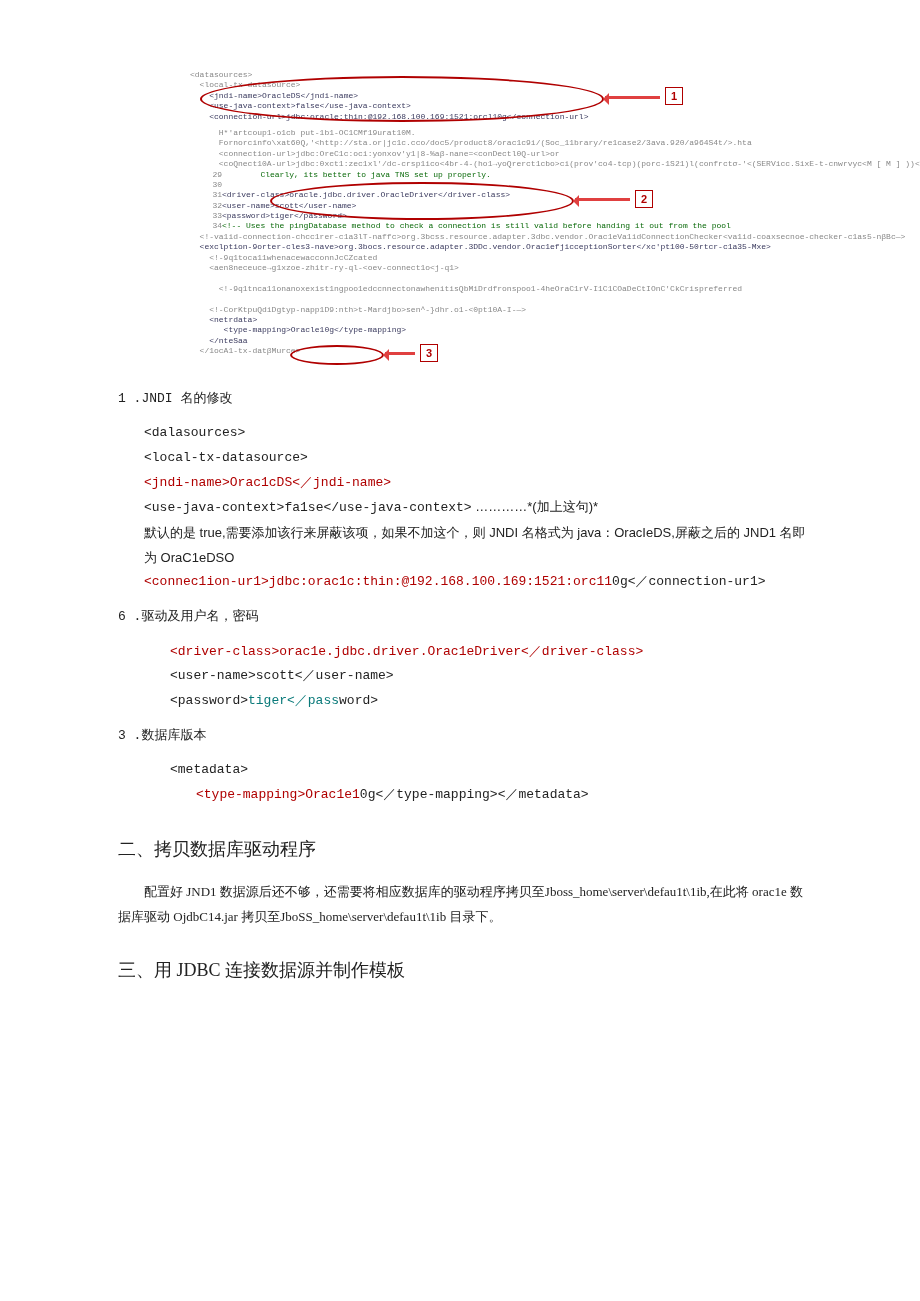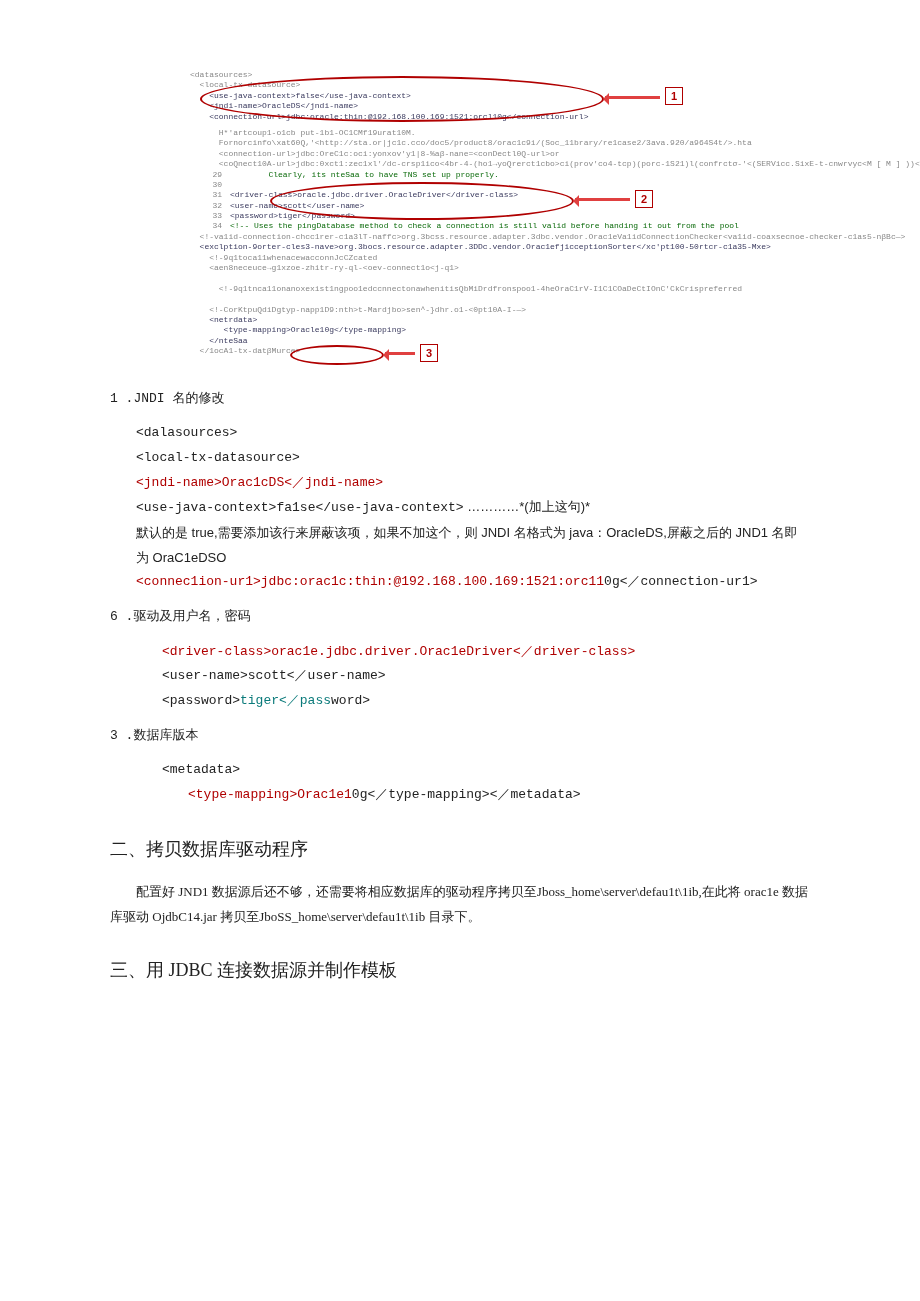--- a/index.html
+++ b/index.html
@@ -16,21 +16,21 @@
     margin: 0 0 30px 80px;
     font-family: "Courier New", monospace;
     font-size: 8px;
     line-height: 1.3;
     position: relative;
   }
   .ss-line { white-space: pre; }
   .tag-grey { color: #888; }
   .tag-dark { color: #3a3a5e; }
   .tag-green{ color: #0a6a0a; }
-  .lineno { color: #888; display:inline-block; width:32px; text-align:right; margin-right:8px;}
+  .lineno { color: #888; display:inline-block; width:32px; text-align:right; margin-right:0;}
   .ellipse {
     position: absolute;
     border: 2px solid #b00000;
     border-radius: 50%/50%;
   }
   .arrow {
     position: absolute;
     height: 0;
     border-top: 3px solid #e04040;
   }
@@ -43,21 +43,21 @@
   .numbox {
     position: absolute;
     border: 1px solid #b00000;
     width: 16px; height: 16px;
     font: bold 11px Arial;
     color:#b00000;
     text-align:center;
     line-height:16px;
     background:#fff;
   }
-  .body-text { font-size: 13px; line-height: 1.9; }
+  .body-text { font-size: 13px; line-height: 1.9; margin-left: 8px; }
   .indent1 { padding-left: 2em; }
   .indent2 { padding-left: 4em; }
   .indent3 { padding-left: 6em; }
   .mono { font-family: "Courier New", monospace; }
   .red  { color: #b00000; }
   .teal { color: #0a7a7a; }
   .bold { font-weight: normal; font-family: "SimHei","Heiti SC",sans-serif; }
   .h2 {
     font-family: "SimSun", serif;
     font-size: 18px;
@@ -79,30 +79,30 @@
     <div class="ellipse" style="left:80px; top:112px; width:300px; height:34px;"></div>
     <div class="arrow" style="left:385px; top:128px; width:55px;"></div>
     <div class="numbox" style="left:445px; top:120px;">2</div>
 
     <div class="ellipse" style="left:100px; top:275px; width:90px; height:16px;"></div>
     <div class="arrow" style="left:195px; top:282px; width:30px;"></div>
     <div class="numbox" style="left:230px; top:274px;">3</div>
 
     <div class="ss-line tag-grey">&lt;datasources&gt;</div>
     <div class="ss-line tag-grey">  &lt;local-tx-datasource&gt;</div>
+    <div class="ss-line tag-dark">    &lt;jndi-name&gt;OracleDS&lt;/jndi-name&gt;</div>
     <div class="ss-line tag-dark">    &lt;use-java-context&gt;false&lt;/use-java-context&gt;</div>
-    <div class="ss-line tag-dark">    &lt;jndi-name&gt;OracleDS&lt;/jndi-name&gt;</div>
     <div class="ss-line tag-dark">    &lt;connection-url&gt;jdbc:oracle:thin:@192.168.100.169:1521:orcl10g&lt;/connection-url&gt;</div>
     <div style="height:6px"></div>
     <div class="ss-line tag-grey">      H*'artcoup1-o1cb put-1b1-OC1CMf19urat10M.</div>
     <div class="ss-line tag-grey">      Fornorcinfo\xat60Q,'&lt;http://sta.or|jc1c.cco/doc5/product8/orac1c9i/(Soc_11brary/re1case2/3ava.920/a964S4t/&gt;.hta</div>
     <div class="ss-line tag-grey">      &lt;connection-url&gt;jdbc:OreC1c:oci:yonxov'y1|8-%aβ-nane=&lt;conDectl0Q-url&gt;or</div>
     <div class="ss-line tag-grey">      &lt;coQnect10A-url&gt;jdbc:0xct1:zec1xl'/dc-crsp1ico&lt;4br-4-(ho1→yoQrerct1cbo&gt;ci(prov'co4-tcp)(porc-1S21)l(confrctσ-'&lt;(SERVicc.SixE-t-cnwrvyc&lt;M [ M ] ))&lt;/coaxteccon-url&gt;</div>
 
-    <div class="ss-line"><span class="lineno">29</span><span class="tag-green">        Clearly, its nteSaa to have TNS set up properly.</span></div>
+    <div class="ss-line"><span class="lineno">29</span><span class="tag-green">        Clearly, its better to java TNS set up properly.</span></div>
     <div class="ss-line"><span class="lineno">30</span></div>
     <div class="ss-line"><span class="lineno">31</span><span class="tag-dark">&lt;driver-class&gt;oracle.jdbc.driver.OracleDriver&lt;/driver-class&gt;</span></div>
     <div class="ss-line"><span class="lineno">32</span><span class="tag-dark">&lt;user-name&gt;scott&lt;/user-name&gt;</span></div>
     <div class="ss-line"><span class="lineno">33</span><span class="tag-dark">&lt;password&gt;tiger&lt;/password&gt;</span></div>
     <div class="ss-line"><span class="lineno">34</span><span class="tag-green">&lt;!-- Uses the pingDatabase method to check a connection is still valid before handing it out from the pool</span></div>
 
     <div class="ss-line tag-grey">  &lt;!-va1id-connection-chcc1rer-c1a3lT-naffc&gt;org.3bcss.resource.adapter.3dbc.vendor.Orac1eVa1idConnectionChecker&lt;va1id-coaxsecnoe-checker-c1as5-nβBc—&gt;</div>
     <div class="ss-line tag-dark">  &lt;exclption-9orter-cles3-nave&gt;org.3bocs.resource.adapter.3DDc.vendor.Orac1efjicceptionSorter&lt;/xc'pt100-50rtcr-c1a35-Mxe&gt;</div>
     <div class="ss-line tag-grey">    &lt;!-9q1toca11whenacewacconnJcCZcated</div>
     <div class="ss-line tag-grey">    &lt;aen8neceuce→g1xzoe-zhitr-ry-ql-&lt;oev-connect1o&lt;j-q1&gt;</div>

